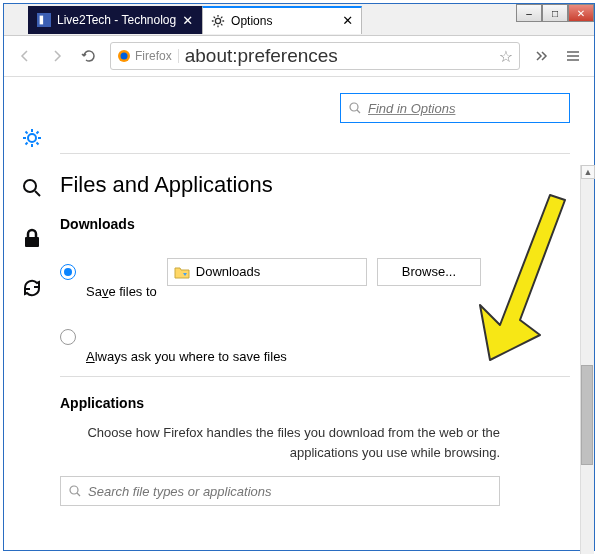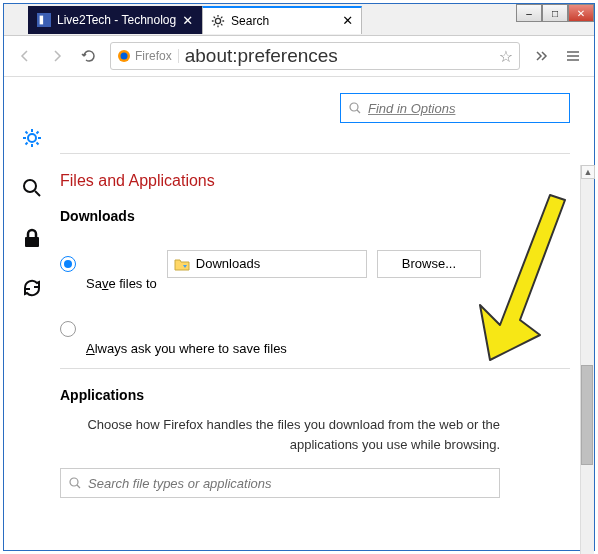--- a/index.html
+++ b/index.html
@@ -35,21 +35,21 @@
 .sidebar-icon { width: 22px; height: 22px; display: flex; align-items: center; justify-content: center; color: #0c0c0d; }
 .sidebar-icon.active { color: #0a84ff; }
 .main { flex: 1; padding: 16px 24px 0 0; overflow: hidden; position: relative; }
 
 
 .find-bar { float: right; border: 1px solid #0a84ff; width: 230px; height: 30px; display: flex; align-items: center; padding: 0 8px; gap: 6px; margin-bottom: 30px; }
 .find-bar input { border: none; outline: none; font-style: italic; color: #888; font-size: 13px; flex: 1; text-decoration: underline; }
 
 hr.sep { border: none; border-top: 1px solid #ddd; margin: 12px 0 18px 0; clear: both; }
 
-h1.section { font-weight: 400; font-size: 16px; color: #b91c1c; margin-bottom: 18px; }
+h1.section { font-weight: 400; font-size: 22px; color: #000000; margin-bottom: 18px; }
 h2.subsection { font-weight: 600; font-size: 14px; margin: 10px 0 12px 0; }
 
 .radio-row { display: flex; align-items: center; gap: 10px; margin-bottom: 10px; }
 .radio { width: 16px; height: 16px; border-radius: 50%; border: 1px solid #999; display: flex; align-items: center; justify-content: center; }
 .radio.checked { border-color: #0a84ff; }
 .radio.checked::after { content: ""; width: 8px; height: 8px; border-radius: 50%; background: #0a84ff; }
 .radio-label { font-size: 13px; margin-top: 40px; }
 .radio-label u { text-decoration: underline; }
 
 .path-box { display: flex; align-items: center; border: 1px solid #ccc; height: 28px; flex: 1; max-width: 200px; padding: 0 6px; gap: 6px; font-size: 13px; }
@@ -87,21 +87,21 @@
           <rect x="3" y="3" width="4" height="10" fill="#fff"></rect>
         </svg>
       <span class="title">Live2Tech - Technolog</span>
       <span class="tab-close">✕</span>
     </div>
     <div class="tab active">
       <svg class="favicon" viewBox="0 0 16 16">
           <circle cx="8" cy="8" r="3" fill="none" stroke="#333" stroke-width="1.5"></circle>
           <path d="M8 1v2M8 13v2M1 8h2M13 8h2M3 3l1.5 1.5M11.5 11.5L13 13M3 13l1.5-1.5M11.5 4.5L13 3" stroke="#333" stroke-width="1.5"></path>
         </svg>
-      <span class="title">Search</span>
+      <span class="title">Options</span>
       <span class="tab-close">✕</span>
     </div>
   </div>
 
   <div class="nav-toolbar">
     <div class="nav-btn disabled">
       <svg width="16" height="16">
           <path d="M10 3l-5 5 5 5" fill="none" stroke="#bbb" stroke-width="1.5"></path>
         </svg>
     </div>

